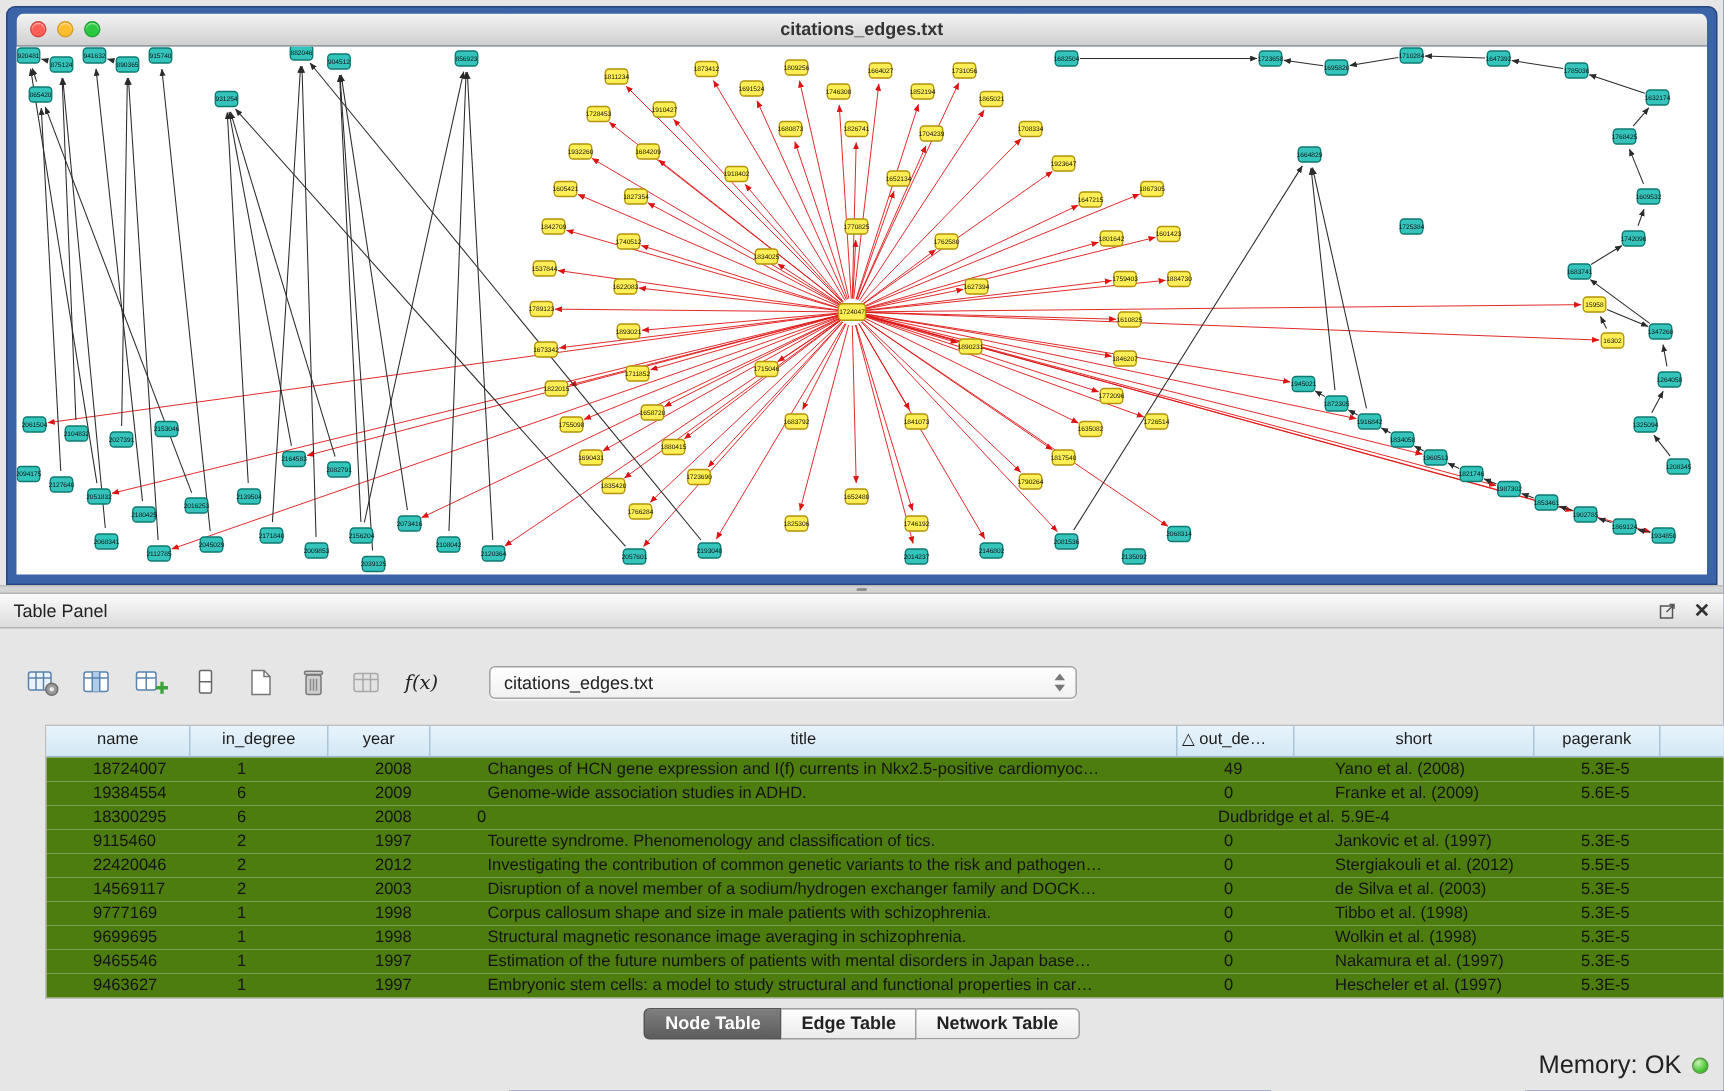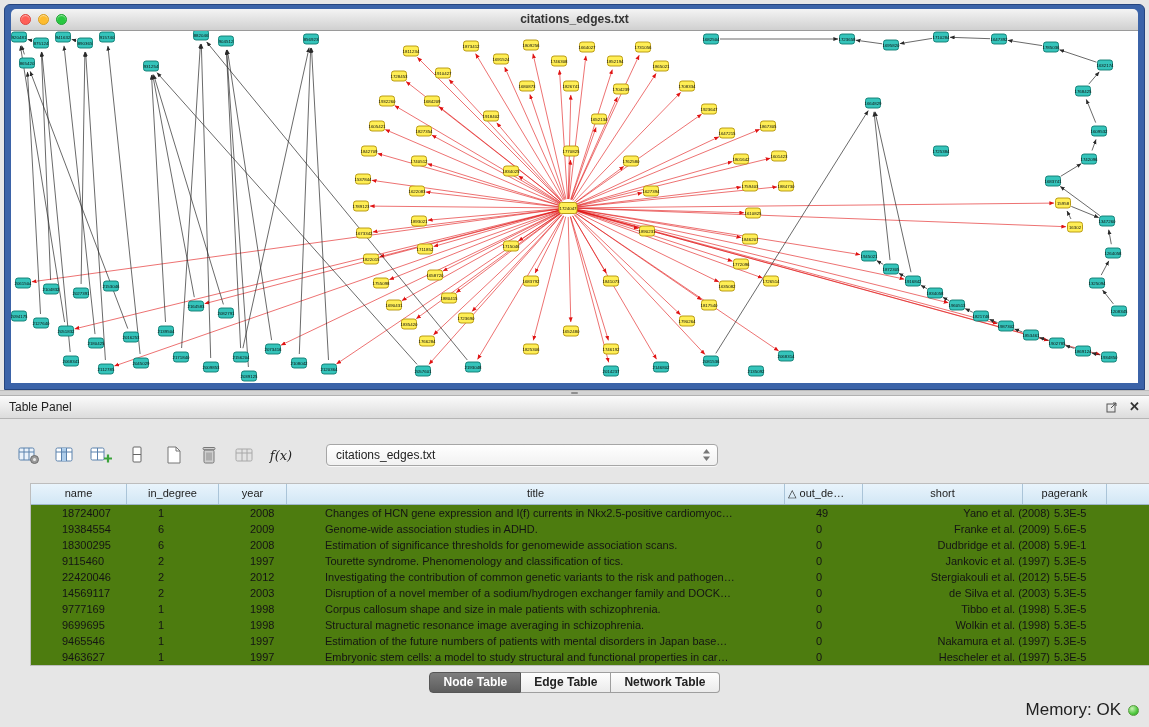--- a/index.html
+++ b/index.html
@@ -56,21 +56,21 @@
   .thead{display:grid;grid-template-columns:96px 92px 68px 498px 78px 160px 84px 1fr;
     height:20px;background:linear-gradient(#e9f4fc,var(--header-blue,#d2e7f5));
     border-bottom:1px solid #9eb6ca;}
   .th{font-size:11px;color:#1c1c1c;text-align:center;line-height:19px;
     border-right:1px solid #aac4d8;overflow:hidden;white-space:nowrap;}
   .th.sorted{text-align:left;padding-left:3px;}
   .th.filler{border-right:none;}
   .trow{display:grid;grid-template-columns:96px 92px 68px 498px 78px 160px 84px 1fr;height:16px;background:#4d7c0f;padding-left:27px;}
   .tcell{font-size:11px;line-height:16px;color:#141414;padding-left:4px;white-space:nowrap;overflow:hidden;}
   .tcell.c3{padding-left:11px;}
-  .tcell.c5{text-align:right;padding-left:0;}
+  .tcell.c5{text-align:left;padding-left:0;}
   .vscroll{position:absolute;left:1123px;top:0;width:11px;height:182px;background:#f6f6f6;
     border:1px solid #dedede;box-sizing:border-box;}
   .thumb{margin:1px;height:64px;background:#c9c9c9;border-radius:4px;}
   
   .tabs-row{position:absolute;left:0;top:276px;width:100%;display:flex;justify-content:center;}
   .tabs{display:flex;font-weight:bold;}
   .tab{height:19px;line-height:19px;font-size:12px;padding:0 13px;color:#222;
     background:linear-gradient(#fefefe,#ebebeb);border:1px solid #9e9e9e;border-left:none;}
   .tab:first-child{border-left:1px solid #9e9e9e;border-radius:4px 0 0 4px;}
   .tab:last-child{border-radius:0 4px 4px 0;}
@@ -889,24 +889,23 @@
             <div class="tcell c3">Genome-wide association studies in ADHD.</div>
             <div class="tcell c4">0</div>
             <div class="tcell c5">Franke et al. (2009)</div>
             <div class="tcell c6">5.6E-5</div>
             <div class="tcell"></div>
           </div>
           <div class="trow">
             <div class="tcell c0">18300295</div>
             <div class="tcell c1">6</div>
             <div class="tcell c2">2008</div>
-            <div class="tcell c3">Estimation of significance thresholds for genomewide association scans.</div>
             <div class="tcell c4">0</div>
             <div class="tcell c5">Dudbridge et al. (2008)</div>
-            <div class="tcell c6">5.9E-1</div>
+            <div class="tcell c6">5.9E-4</div>
             <div class="tcell"></div>
           </div>
           <div class="trow">
             <div class="tcell c0">9115460</div>
             <div class="tcell c1">2</div>
             <div class="tcell c2">1997</div>
             <div class="tcell c3">Tourette syndrome. Phenomenology and classification of tics.</div>
             <div class="tcell c4">0</div>
             <div class="tcell c5">Jankovic et al. (1997)</div>
             <div class="tcell c6">5.3E-5</div>

